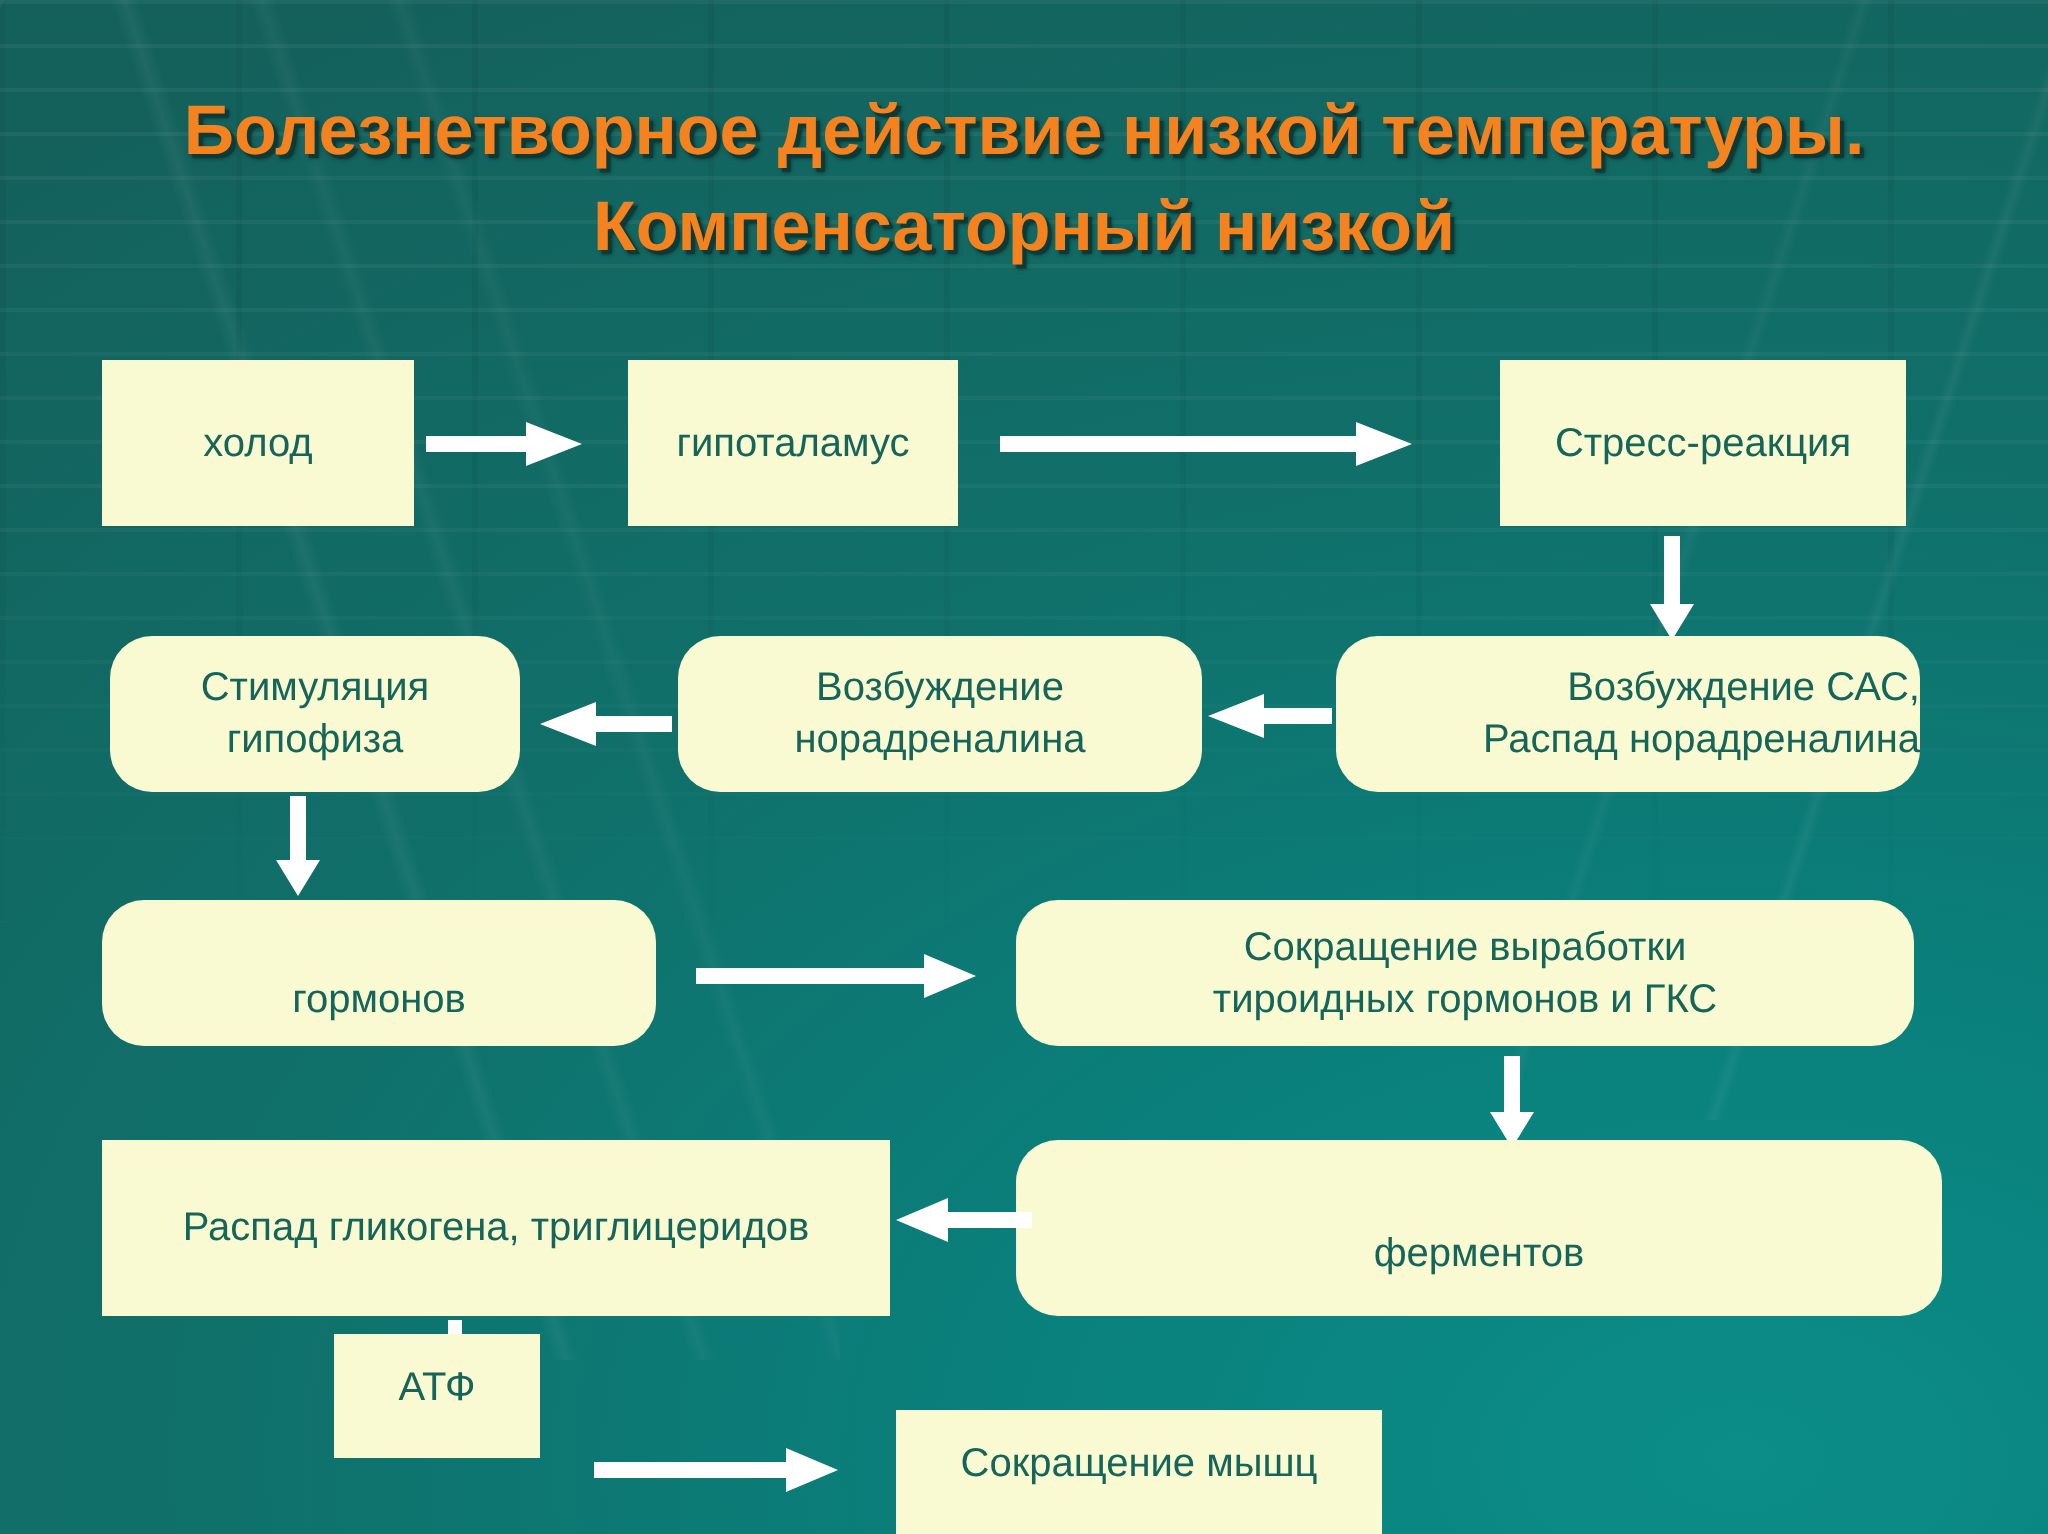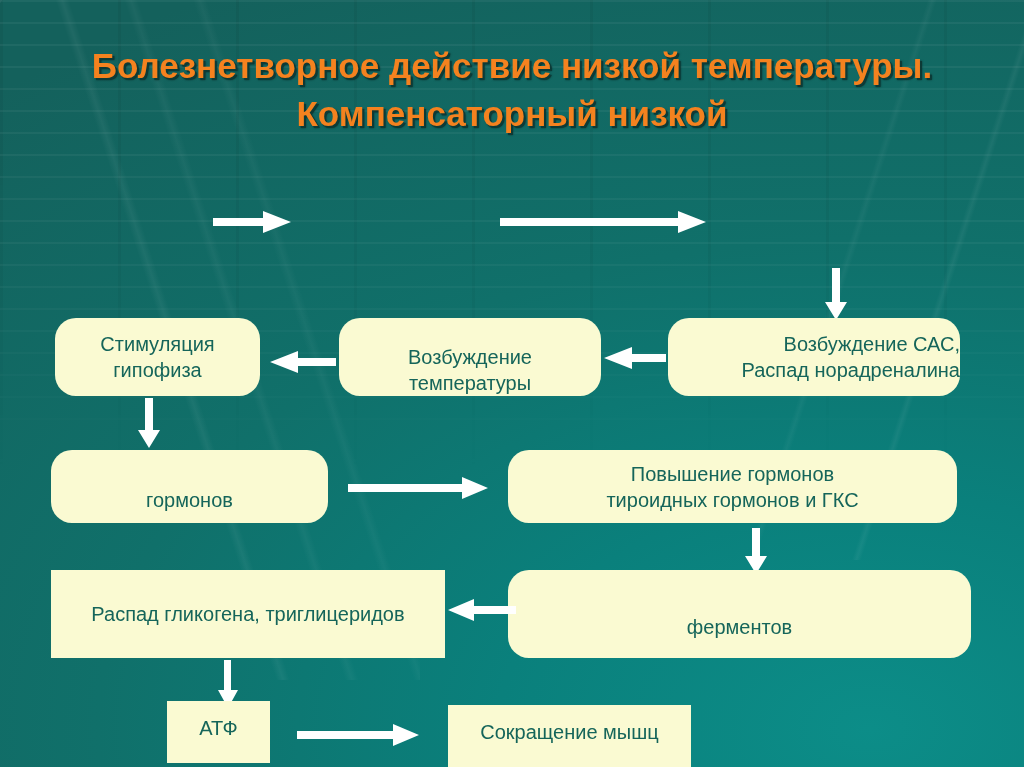--- a/index.html
+++ b/index.html
@@ -107,58 +107,67 @@
 
   <div id="bg-lines"></div>
   <div id="bg-diag"></div>
   <div id="bg-diag-r"></div>
 
   <div id="title">
     <div>Болезнетворное действие низкой температуры.</div>
     <div>Компенсаторный низкой</div>
   </div>
 
+  <div class="node" style="left:51px; top:180px; width:156px; height:83px;">
+    <span class="txt">холод</span>
+  </div>
 
   <div class="arrow" style="left:213px; top:208px;">
     <svg width="78" height="28" viewBox="0 0 78 28">
       <path d="M0 10 H50 V3 L78 14 L50 25 V18 H0 Z" fill="#FFFFFF"></path>
     </svg>
   </div>
 
+  <div class="node" style="left:314px; top:180px; width:165px; height:83px;">
+    <span class="txt">гипоталамус</span>
+  </div>
 
   <div class="arrow" style="left:500px; top:208px;">
     <svg width="206" height="28" viewBox="0 0 206 28">
       <path d="M0 10 H178 V3 L206 14 L178 25 V18 H0 Z" fill="#FFFFFF"></path>
     </svg>
   </div>
 
+  <div class="node" style="left:750px; top:180px; width:203px; height:83px;">
+    <span class="txt">Стресс-реакция</span>
+  </div>
 
   <div class="arrow" style="left:822px; top:268px;">
     <svg width="28" height="52" viewBox="0 0 28 52">
       <path d="M10 0 H18 V34 H25 L14 52 L3 34 H10 Z" fill="#FFFFFF"></path>
     </svg>
   </div>
 
   <div class="node wrap" style="left:668px; top:318px; width:292px; height:78px;text-align:right;">
     <span class="txt">
       <span>Возбуждение САС,</span><br>
       <span>Распад норадреналина</span>
     </span>
   </div>
 
   <div class="arrow" style="left:604px; top:344px;">
     <svg width="62" height="28" viewBox="0 0 62 28">
       <path d="M62 10 H28 V3 L0 14 L28 25 V18 H62 Z" fill="#FFFFFF"></path>
     </svg>
   </div>
 
-  <div class="node wrap" style="left:339px; top:318px; width:262px; height:78px;align-items:flex-end;">
+  <div class="node wrap" style="left:339px; top:318px; width:262px; height:78px;">
     <span class="txt">
       <span>Возбуждение</span><br>
-      <span>температуры</span>
+      <span>норадреналина</span>
     </span>
   </div>
 
   <div class="arrow" style="left:270px; top:348px;">
     <svg width="66" height="28" viewBox="0 0 66 28">
       <path d="M66 10 H28 V3 L0 14 L28 25 V18 H66 Z" fill="#FFFFFF"></path>
     </svg>
   </div>
 
   <div class="node wrap" style="left:55px; top:318px; width:205px; height:78px;">
@@ -182,21 +191,21 @@
   </div>
 
   <div class="arrow" style="left:348px; top:475px;">
     <svg width="140" height="26" viewBox="0 0 140 26">
       <path d="M0 9 H114 V2 L140 13 L114 24 V17 H0 Z" fill="#FFFFFF"></path>
     </svg>
   </div>
 
   <div class="node wrap" style="left:508px; top:450px; width:449px; height:73px;">
     <span class="txt">
-      <span>Повышение гормонов</span><br>
+      <span>Сокращение выработки</span><br>
       <span>тироидных гормонов и ГКС</span>
     </span>
   </div>
 
   <div class="arrow" style="left:742px; top:528px;">
     <svg width="28" height="46" viewBox="0 0 28 46">
       <path d="M10 0 H18 V28 H25 L14 46 L3 28 H10 Z" fill="#FFFFFF"></path>
     </svg>
   </div>
 
@@ -216,21 +225,21 @@
   <div class="node" style="left:51px; top:570px; width:394px; height:88px; overflow:visible;text-align:right;">
     <span class="txt" style="white-space:nowrap; width:auto;">Распад гликогена, триглицеридов</span>
   </div>
 
   <div class="arrow" style="left:215px; top:660px;">
     <svg width="26" height="48" viewBox="0 0 26 48">
       <path d="M9 0 H16 V30 H23 L13 48 L3 30 H9 Z" fill="#FFFFFF"></path>
     </svg>
   </div>
 
-  <div class="node" style="left:167px; top:701px; width:103px; height:62px;">
+  <div class="node" style="left:167px; top:667px; width:103px; height:62px;">
     <span class="txt" style="position:relative; top:-4px;">АТФ</span>
   </div>
 
   <div class="arrow" style="left:297px; top:722px;">
     <svg width="122" height="26" viewBox="0 0 122 26">
       <path d="M0 9 H96 V2 L122 13 L96 24 V17 H0 Z" fill="#FFFFFF"></path>
     </svg>
   </div>
 
   <div class="node" style="left:448px; top:705px; width:243px; height:62px;">

